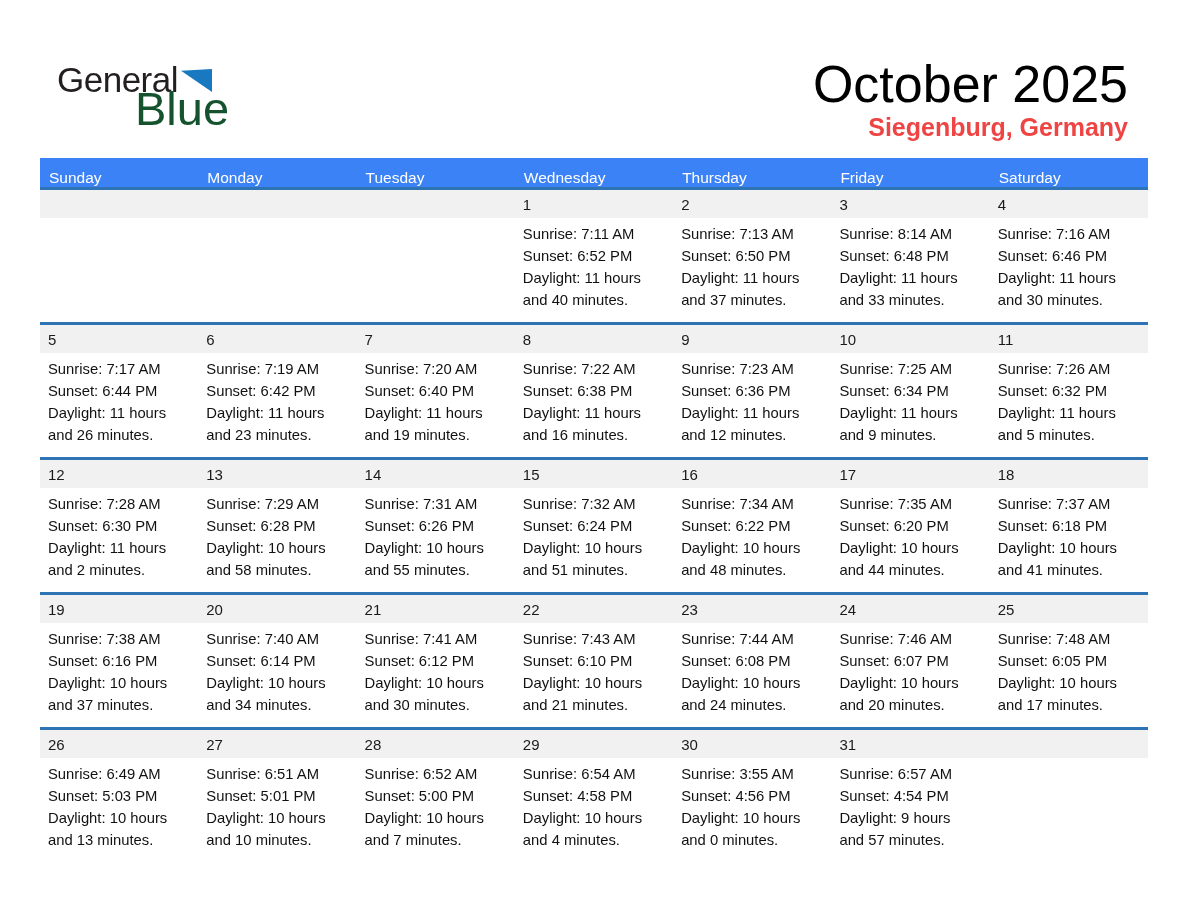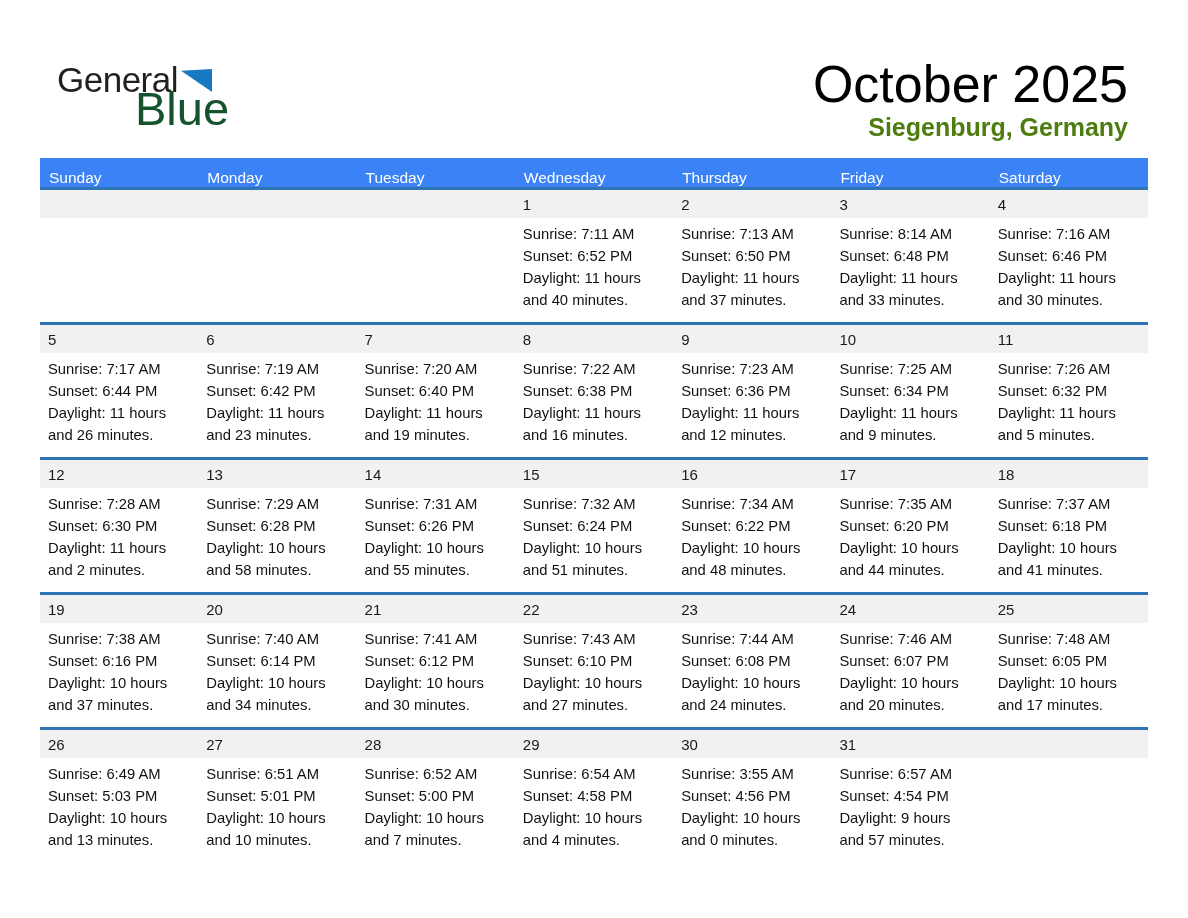--- a/index.html
+++ b/index.html
@@ -10,21 +10,21 @@
   .logo { position:absolute; left:57px; top:62px; }
   .logo-row1 { display:flex; align-items:flex-end; }
   .logo-general { font-size:35px; line-height:1; color:#231f20; letter-spacing:-0.5px; }
   .logo-triangle { width:31px; height:23px; margin-left:3px; margin-bottom:5px;
     background:#1879c0; clip-path:polygon(0 8%, 100% 0, 100% 100%); }
   .logo-blue { font-size:47px; line-height:1; color:#14532d; margin-left:78px; margin-top:-12px; }
 
   .page-title { position:absolute; top:58px; right:60px; font-size:52px; line-height:1;
     color:#000; text-align:right; }
   .page-subtitle { position:absolute; top:112px; right:60px; font-size:25px; line-height:1.2;
-    font-weight:700; color:#4d7c0f; text-align:right; }
+    font-weight:700; color:#ef4444; text-align:right; }
 
   
   .calendar { position:absolute; left:40px; top:158px; width:1108px; }
 
   .weekday-row { display:flex; background:#3b82f6; height:29px; align-items:flex-end; }
   .weekday { width:158.2857px; color:#ffffff; font-size:15.5px; padding-left:9px; }
 
   .week-row { display:flex; height:135px; border-top:3px solid #2e74b5; }
   .cell { width:158.2857px; }
   .day-head { height:28px; background:#f1f1f1; font-size:15px; padding:6px 0 0 8px; color:#1a1a1a; }
@@ -263,21 +263,21 @@
         <div>Daylight: 10 hours</div>
         <div>and 30 minutes.</div>
       </div>
     </div>
     <div class="cell">
       <div class="day-head">22</div>
       <div class="cell-body">
         <div>Sunrise: 7:43 AM</div>
         <div>Sunset: 6:10 PM</div>
         <div>Daylight: 10 hours</div>
-        <div>and 27 minutes.</div>
+        <div>and 21 minutes.</div>
       </div>
     </div>
     <div class="cell">
       <div class="day-head">23</div>
       <div class="cell-body">
         <div>Sunrise: 7:44 AM</div>
         <div>Sunset: 6:08 PM</div>
         <div>Daylight: 10 hours</div>
         <div>and 24 minutes.</div>
       </div>

